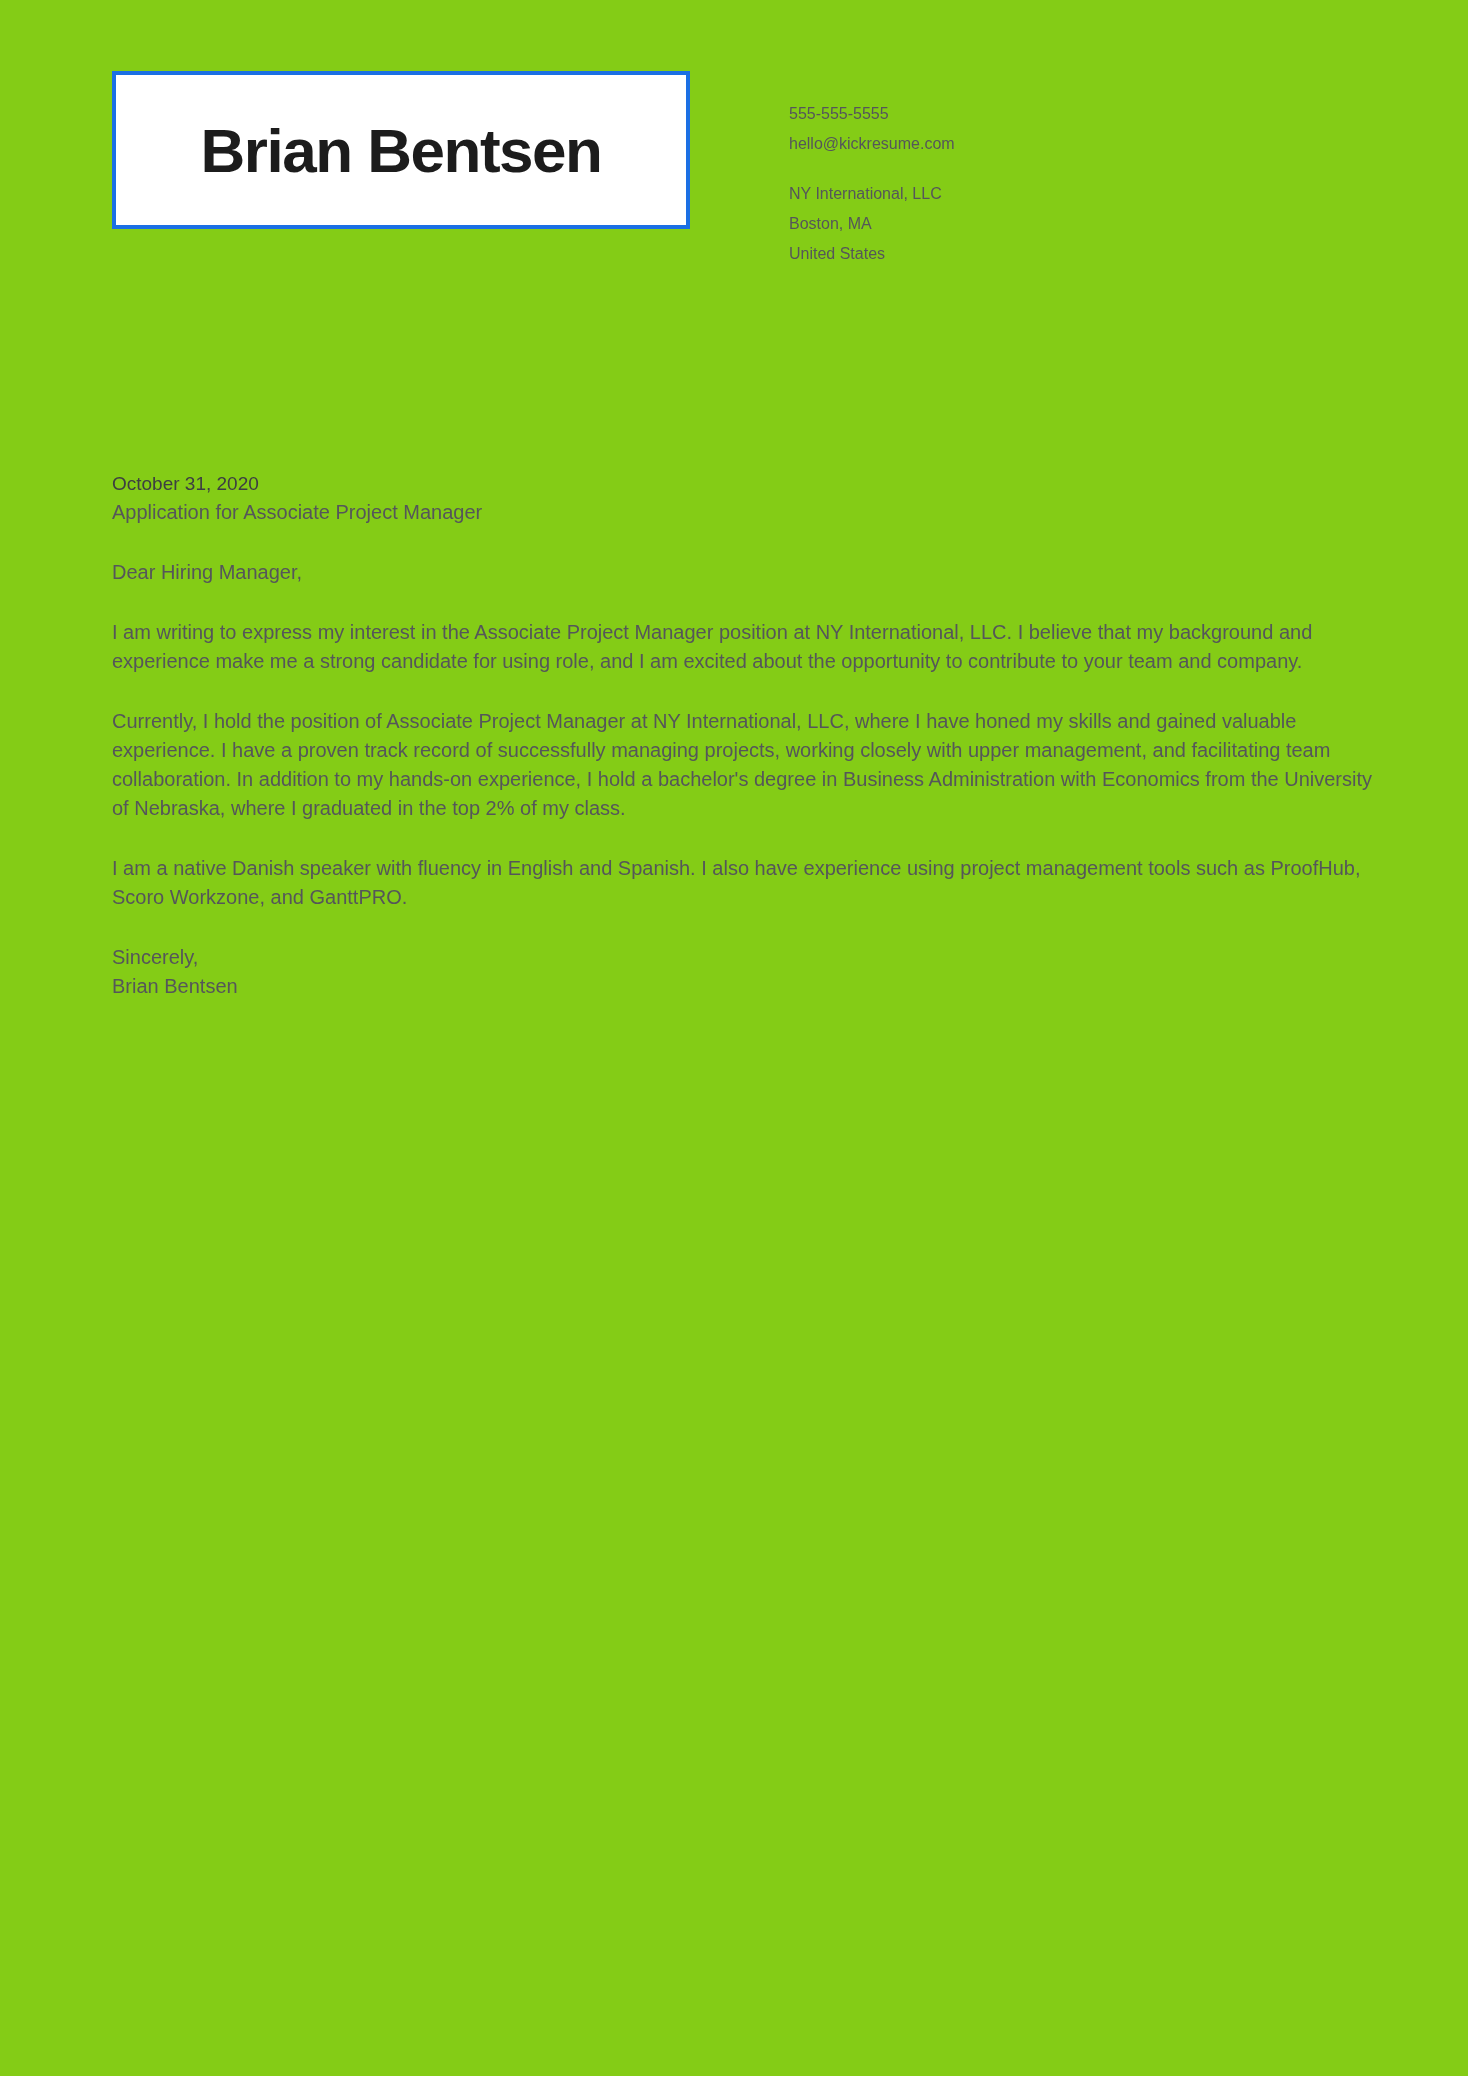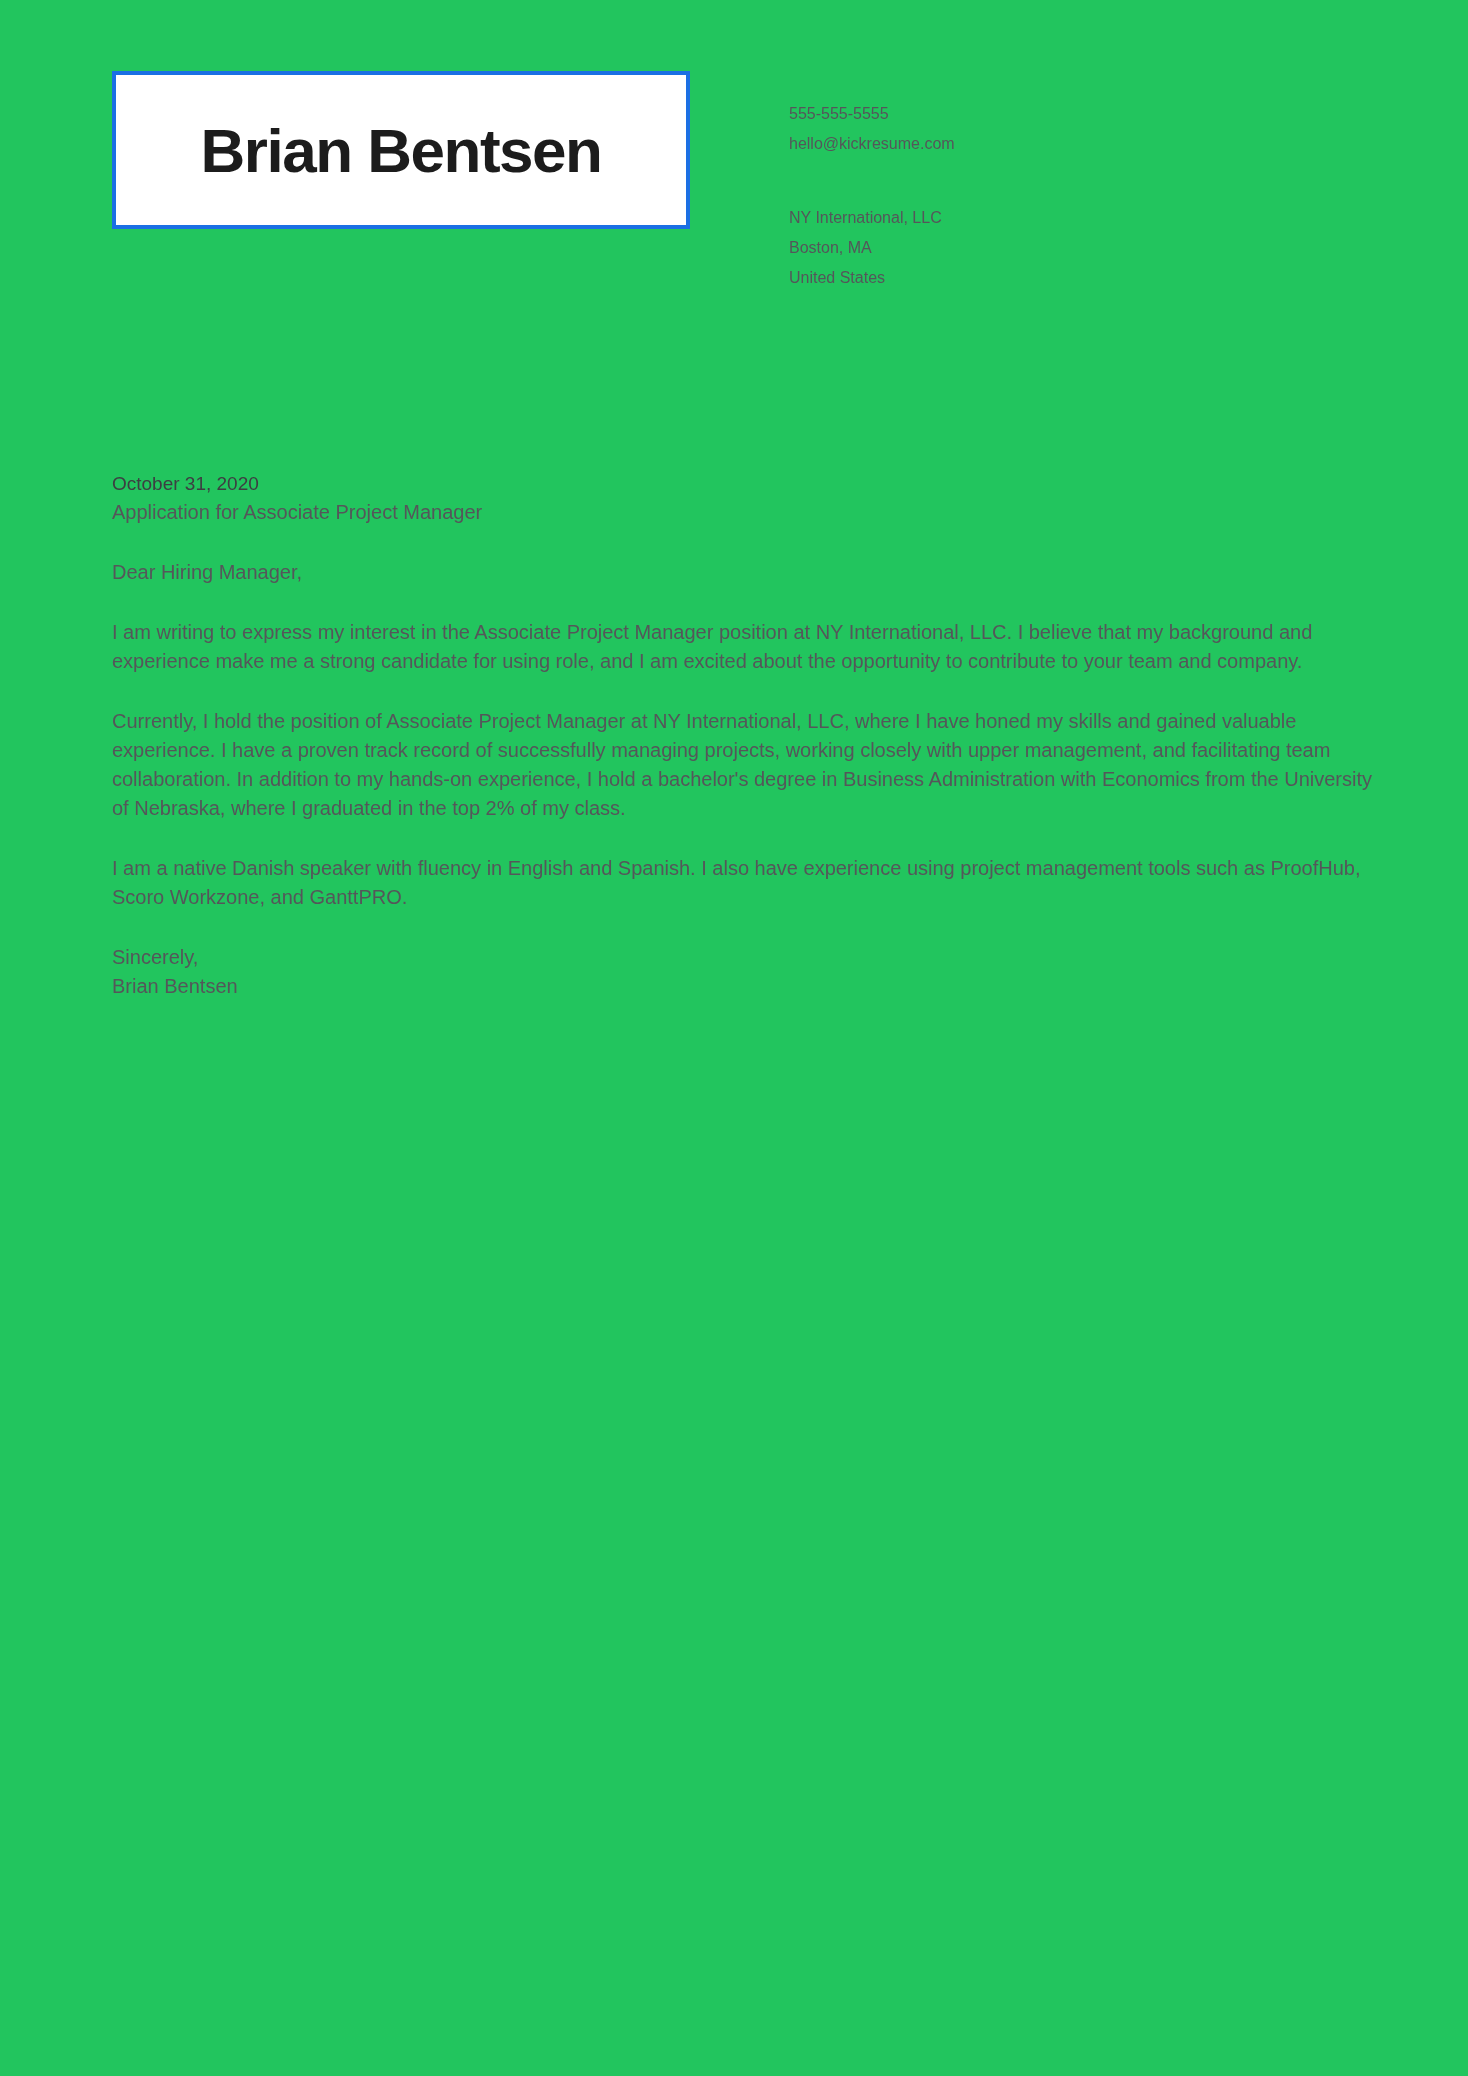--- a/index.html
+++ b/index.html
@@ -1,21 +1,21 @@
 <!DOCTYPE html>
 <html><head>
 <meta charset="utf-8">
 <style>
   * { margin: 0; padding: 0; box-sizing: border-box; }
   html, body { background: #e9e9e9; }
   .page {
     position: relative;
     width: 1468px;
     height: 2076px;
-    background: #22c55e;
+    background: #84cc16;
     font-family: "Liberation Sans", sans-serif;
     overflow: hidden;
   }
   .name-box {
     position: absolute;
     left: 112px;
     top: 71px;
     width: 578px;
     height: 158px;
     border: 4px solid #1b6fe4;
@@ -33,21 +33,21 @@
   }
   .contact {
     position: absolute;
     left: 789px;
     top: 99px;
     font-size: 16px;
     line-height: 30px;
     color: #55565a;
   }
   .contact-block-secondary {
-    margin-top: 44px;
+    margin-top: 20px;
   }
   .letter {
     position: absolute;
     left: 112px;
     top: 469px;
     width: 1262px;
     font-size: 20px;
     line-height: 29px;
     color: #55565a;
   }

